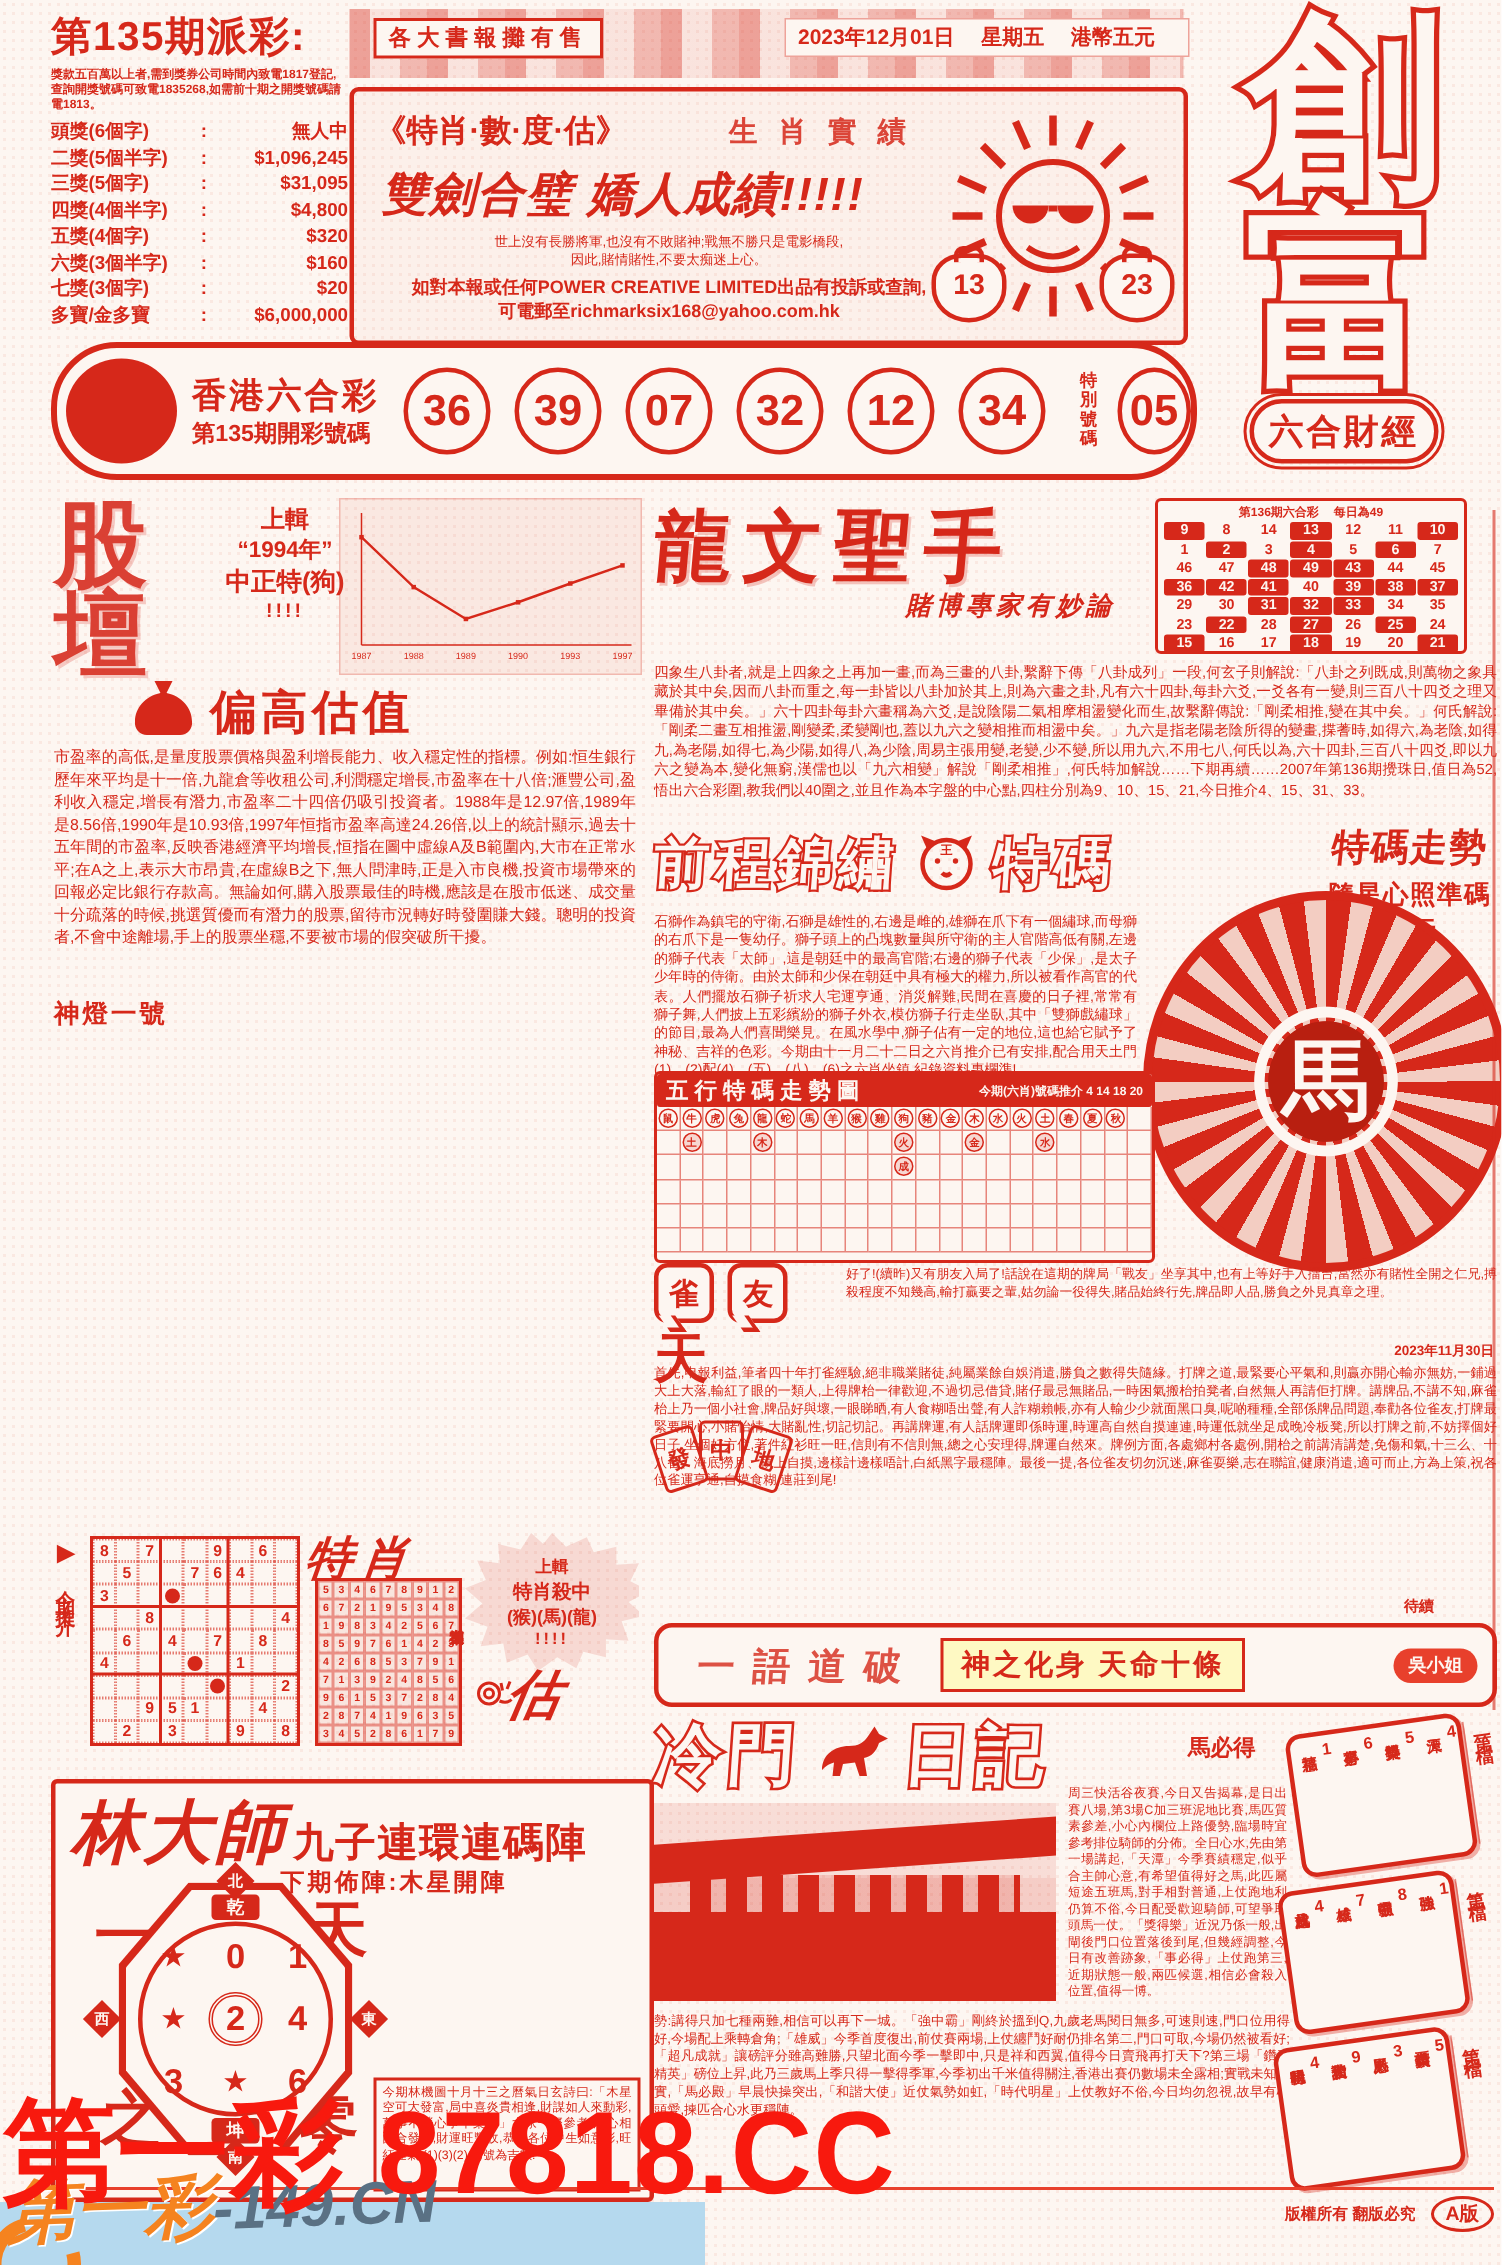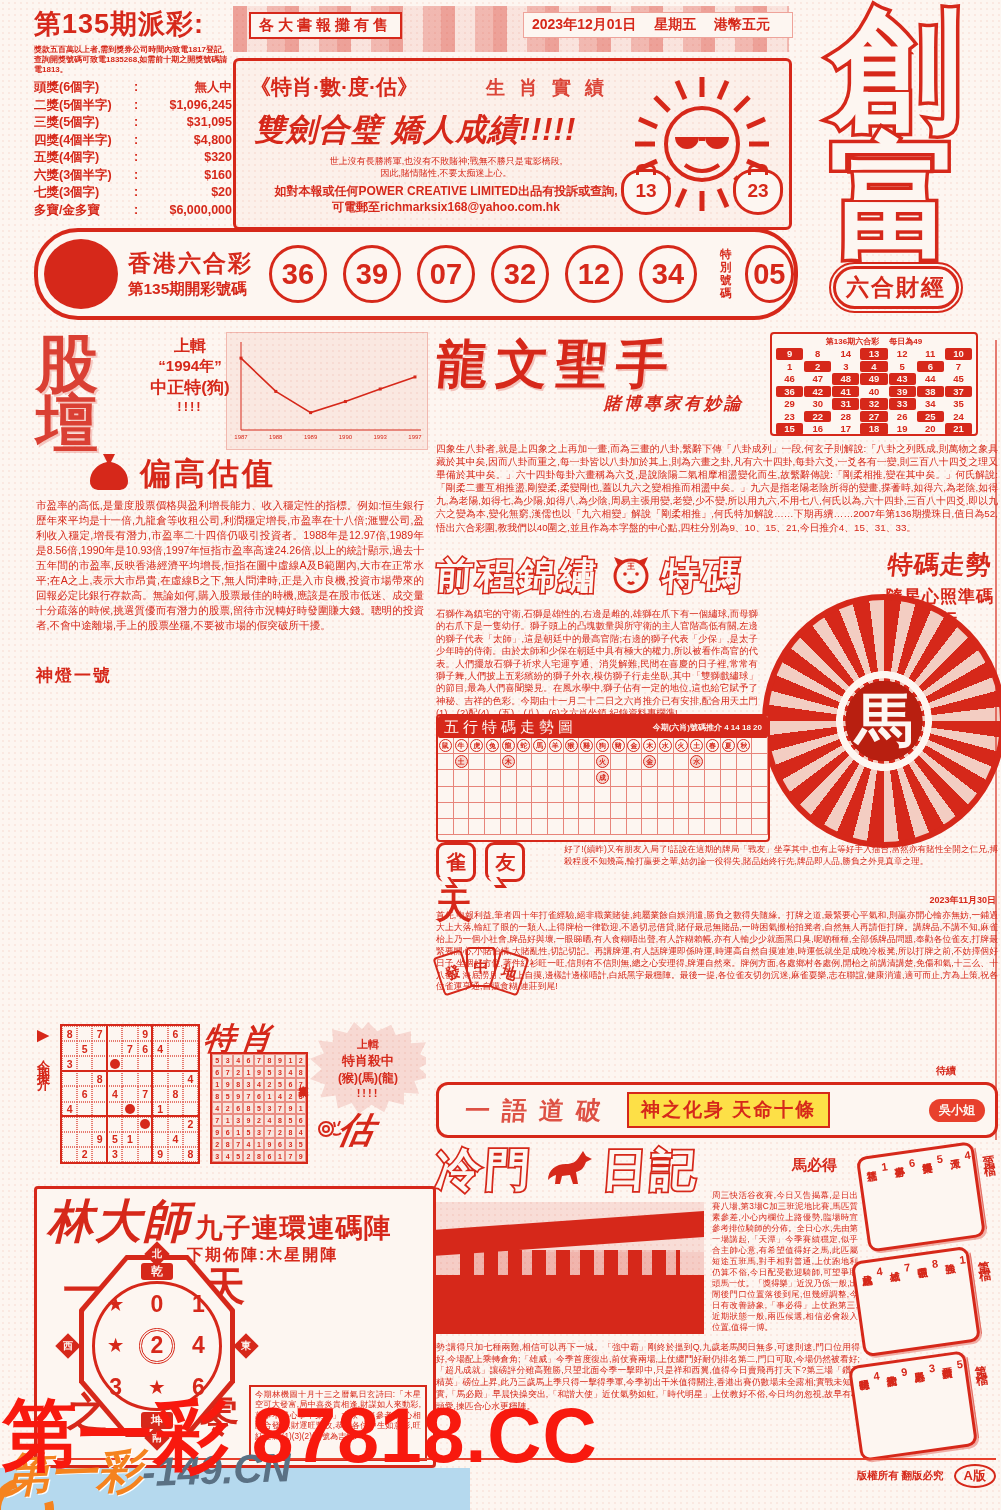--- a/index.html
+++ b/index.html
@@ -106,21 +106,21 @@
   #wheel{left:762px;top:594px;width:232px;height:242px;border-radius:50%;border:6px solid var(--red);
     background:
       radial-gradient(closest-side,#b81f10 0 33%,rgba(0,0,0,0) 33.5%),
       radial-gradient(closest-side,rgba(0,0,0,0) 0 35%,#fdf6f1 35.5% 41%,rgba(0,0,0,0) 41.5%),
       repeating-conic-gradient(var(--red) 0 8deg,#f3cdc2 8deg 15deg);
     display:flex;align-items:center;justify-content:center;}
   #wheel .horse{color:#fdf6f1;font-size:58px;font-weight:900;}
   
   #wuxing{left:436px;top:714px;width:330px;height:124px;border:2px solid var(--red);border-radius:4px;background:#fdf6f1;}
   .wx-head{background:var(--red);color:#fdf6f1;display:flex;align-items:center;height:22px;padding:0 6px;border-radius:2px;}
-  .wx-head .h1{font-size:15px;font-weight:400;letter-spacing:4px;}
+  .wx-head .h1{font-size:15px;font-weight:700;letter-spacing:4px;}
   .wx-head .h2{font-size:8px;font-weight:bold;margin-left:auto;}
   #wuxing-grid{display:grid;grid-template-columns:repeat(21,1fr);grid-auto-rows:16.2px;}
   .wx-cell{border-right:.5px solid rgba(214,40,26,.55);border-bottom:.5px solid rgba(214,40,26,.55);
     display:flex;align-items:center;justify-content:center;}
   .wx-sym,.wx-mark{width:11px;height:11px;border:1px solid var(--red);border-radius:50%;
     font-size:7px;font-weight:bold;display:flex;align-items:center;justify-content:center;}
   .wx-mark{background:rgba(214,40,26,.15);}
 
   
   #mahjong{left:436px;top:842px;width:562px;height:236px;}
@@ -137,21 +137,21 @@
   .mj-tile:nth-child(3){transform:rotate(18deg) translateY(6px);}
   .mj-intro{position:absolute;left:128px;top:2px;width:434px;height:48px;font-size:8.6px;line-height:11.6px;}
   .mj-date{position:absolute;left:330px;top:52px;width:230px;text-align:right;font-size:9px;font-weight:bold;}
   #mahjong .body{position:absolute;left:0;top:68px;width:562px;height:152px;font-size:8.8px;line-height:11.9px;}
   .mj-byline{position:absolute;left:500px;top:222px;font-size:10px;font-weight:900;text-align:center;}
 
   
   #oneliner{left:436px;top:1082px;width:556px;height:50px;border:3px solid var(--red);border-radius:12px;
     background:#fdf6f1;display:flex;align-items:center;}
   .ol-left{font-size:25px;font-weight:900;letter-spacing:12px;margin-left:26px;opacity:.8;transform:skewX(-4deg);}
-  .ol-box{border:2.5px solid var(--red);padding:3px 12px;font-size:19px;font-weight:900;letter-spacing:2px;margin-left:14px;background:#fde047;}
+  .ol-box{border:2.5px solid var(--red);padding:3px 12px;font-size:19px;font-weight:900;letter-spacing:2px;margin-left:14px;background:#fef9c3;}
   .ol-pill{margin-left:auto;margin-right:10px;background:var(--red2);color:#fdf6f1;border-radius:12px;
     font-size:12px;font-weight:bold;padding:3px 10px;}
 
   
   #diary{left:436px;top:1140px;width:562px;height:324px;}
   .diary-title{position:absolute;left:0;top:0;display:flex;align-items:center;gap:6px;}
   .diary-title .t{font-size:45px;font-weight:900;letter-spacing:4px;color:#fdf6f1;
     -webkit-text-stroke:3.5px var(--red);paint-order:stroke;transform:skewX(-4deg);}
   .diary-by{position:absolute;left:356px;top:16px;font-size:15px;font-weight:900;}
   .photo{position:absolute;left:0;top:62px;width:268px;height:132px;overflow:hidden;background:

